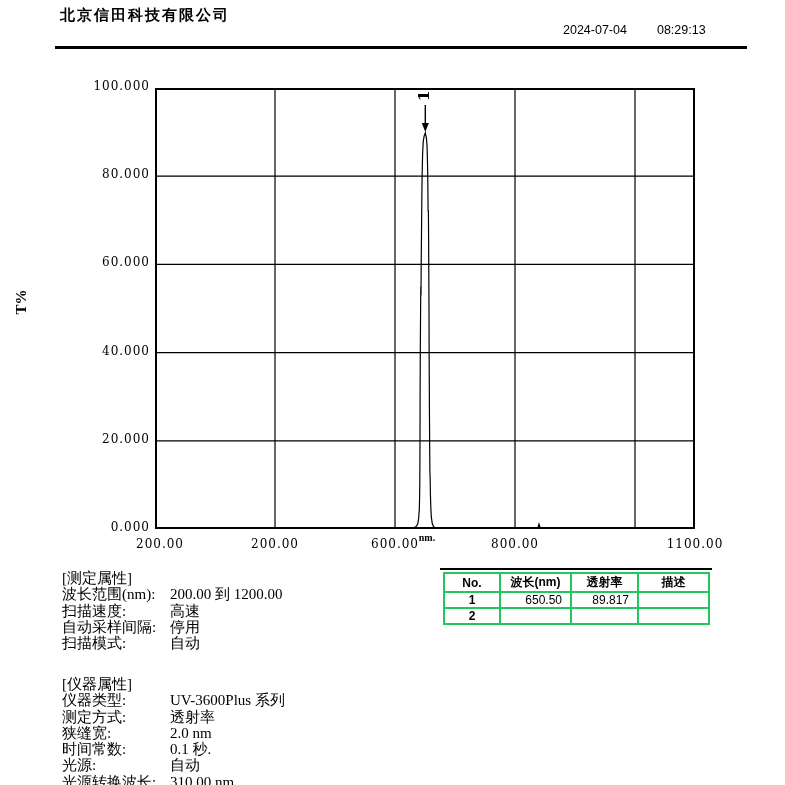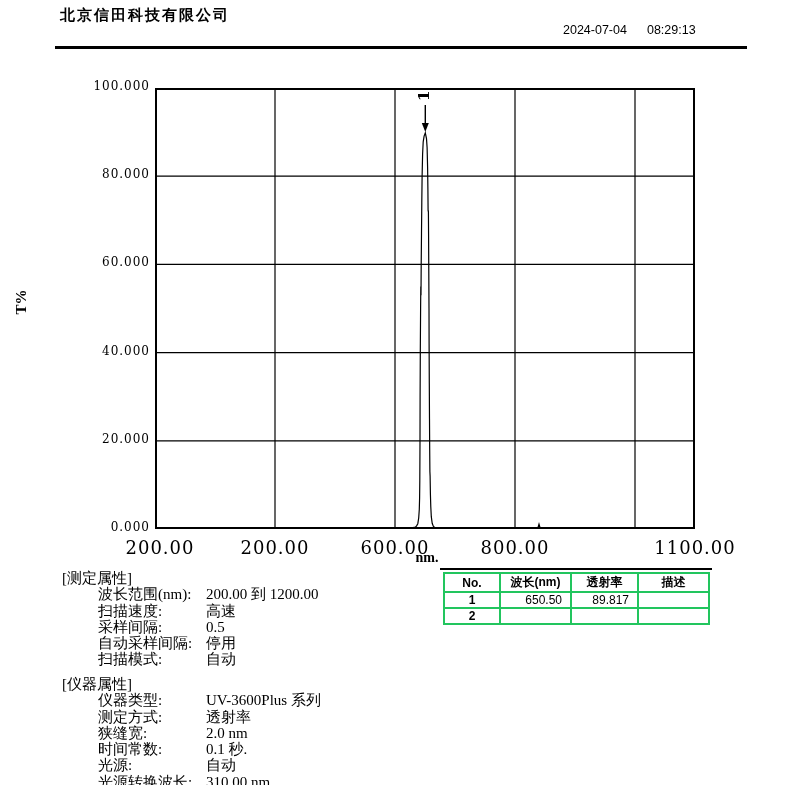--- a/index.html
+++ b/index.html
@@ -3,40 +3,40 @@
 <meta charset="utf-8">
 <style>
   * { margin:0; padding:0; box-sizing:border-box; }
   html,body { width:785px; height:785px; background:#ffffff; overflow:hidden; position:relative;
               font-family:"Liberation Serif", serif; color:#000; }
   .abs { position:absolute; }
 
   .company { left:60px; top:6px; font-family:"Liberation Sans", sans-serif; font-weight:bold;
              font-size:15px; letter-spacing:2px; }
   .datetime { left:563px; top:23px; font-family:"Liberation Sans", sans-serif; font-size:12.5px;
-              display:flex; gap:20px; }
+              display:flex; gap:30px; }
   .header-rule { left:55px; top:46px; width:692px; height:3px; background:#000; }
 
   .y-axis-title { left:2px; top:293px; width:40px; height:18px; text-align:center;
                   font-weight:bold; font-size:15px; transform:rotate(-90deg); }
-  .x-axis-title { left:405px; top:550px; width:44px; text-align:center; font-weight:bold; font-size:14px; }
+  .x-axis-title { left:405px; top:532px; width:44px; text-align:center; font-weight:bold; font-size:10px; }
 
   #plot-svg { left:155px; top:88px; }
 
   .ytick { left:52px; width:98px; text-align:right; font-size:12px; letter-spacing:1px;
            font-family:"DejaVu Serif", serif; }
   .yt0{top:79px}.yt1{top:167px}.yt2{top:255px}.yt3{top:344px}.yt4{top:432px}.yt5{top:520px}
-  .xtick { top:537px; width:100px; text-align:center; font-size:18px; letter-spacing:1px;
+  .xtick { top:537px; width:100px; text-align:center; font-size:12px; letter-spacing:1px;
            font-family:"DejaVu Serif", serif; }
   .xt0{left:110px}.xt1{left:225px}.xt2{left:345px}.xt3{left:465px}.xt4{left:645px}
 
   .props { left:62px; width:370px; font-size:15px; line-height:16.3px; }
   .props-measurement { top:570px; }
   .props-instrument  { top:676px; }
-  .prow { display:flex;margin-left:36px; }
+  .prow { display:flex; }
   .plabel { width:108px; flex:none; }
   .pval { flex:1; }
 
   .table-rule { left:440px; top:568px; width:272px; height:2px; background:#000; }
   .peak-table { left:443px; top:572px; border-collapse:collapse; table-layout:fixed;
                 font-family:"Liberation Sans", sans-serif; font-size:12px;
                 border:2px solid #000; position:absolute; }
   .peak-table th, .peak-table td { border:2px solid #22c55e; overflow:hidden; }
   .peak-table th { height:18px; font-weight:bold; text-align:center; }
   .peak-table td { height:15px; }
@@ -91,24 +91,20 @@
   <div class="sec">[测定属性]</div>
   <div class="prow">
     <span class="plabel">波长范围(nm):</span>
     <span class="pval">200.00 到 1200.00</span>
   </div>
   <div class="prow">
     <span class="plabel">扫描速度:</span>
     <span class="pval">高速</span>
   </div>
   <div class="prow">
-    <span class="plabel">采样间隔:</span>
-    <span class="pval">0.5</span>
-  </div>
-  <div class="prow">
     <span class="plabel">自动采样间隔:</span>
     <span class="pval">停用</span>
   </div>
   <div class="prow">
     <span class="plabel">扫描模式:</span>
     <span class="pval">自动</span>
   </div>
 </div>
 
 <div class="abs props props-instrument">

